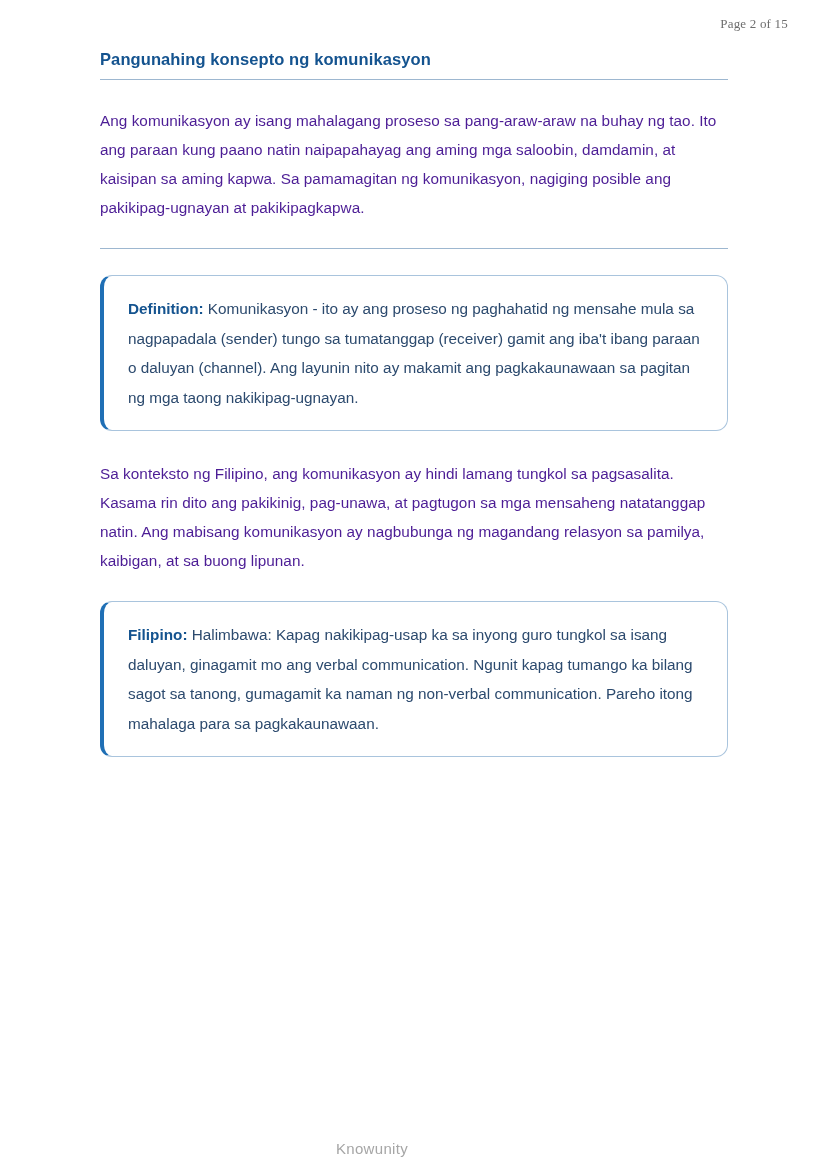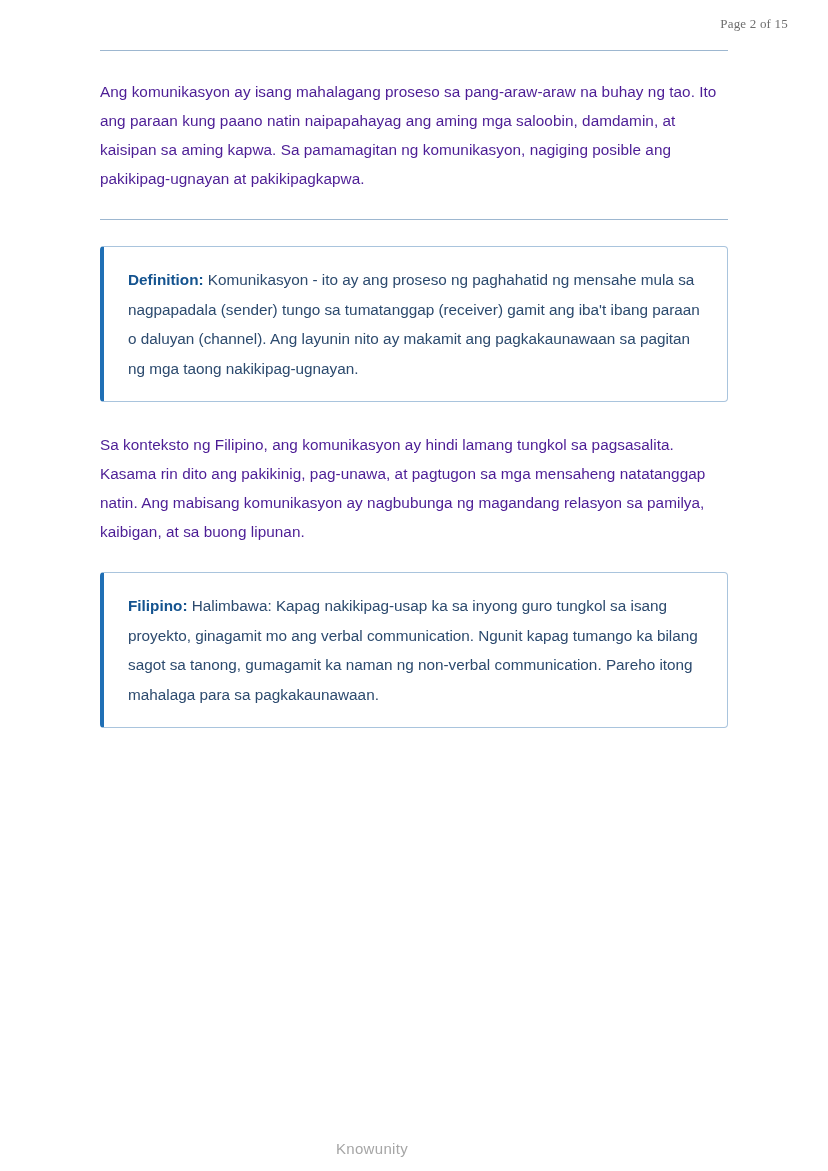--- a/index.html
+++ b/index.html
@@ -54,21 +54,21 @@
   p.body-text {
     font-size: 15.3px;
     line-height: 29px;
     color: #4c1d95;
     margin: 0 0 26px 0;
     letter-spacing: 0.05px;
   }
   .callout {
     border: 1px solid #a9c4dd;
     border-left: 4px solid #1f6fb5;
-    border-radius: 4px;
+    border-radius: 12px;
     padding: 18px 24px 18px 24px;
     margin: 0 0 28px 0;
     box-sizing: border-box;
   }
   .callout p {
     margin: 0;
     font-size: 15.3px;
     line-height: 29.5px;
     color: #2c4a6e;
   }
@@ -89,34 +89,35 @@
 </style>
 </head>
 <body>
 
 <div class="page">
 
   <div class="page-number">Page 2 of 15</div>
 
   <div class="content">
 
+    <h2 class="section-title">Pangunahing konsepto ng komunikasyon</h2>
     <div class="rule"></div>
 
     <p class="body-text">Ang komunikasyon ay isang mahalagang proseso sa pang-araw-araw na buhay ng tao. Ito ang paraan kung paano natin naipapahayag ang aming mga saloobin, damdamin, at kaisipan sa aming kapwa. Sa pamamagitan ng komunikasyon, nagiging posible ang pakikipag-ugnayan at pakikipagkapwa.</p>
 
     <div class="rule"></div>
 
     <div class="callout">
       <p><span class="callout-label">Definition:</span><span> Komunikasyon - ito ay ang proseso ng paghahatid ng mensahe mula sa nagpapadala (sender) tungo sa tumatanggap (receiver) gamit ang iba't ibang paraan o daluyan (channel). Ang layunin nito ay makamit ang pagkakaunawaan sa pagitan ng mga taong nakikipag-ugnayan.</span></p>
     </div>
 
     <p class="body-text">Sa konteksto ng Filipino, ang komunikasyon ay hindi lamang tungkol sa pagsasalita. Kasama rin dito ang pakikinig, pag-unawa, at pagtugon sa mga mensaheng natatanggap natin. Ang mabisang komunikasyon ay nagbubunga ng magandang relasyon sa pamilya, kaibigan, at sa buong lipunan.</p>
 
     <div class="callout">
-      <p><span class="callout-label">Filipino:</span><span> Halimbawa: Kapag nakikipag-usap ka sa inyong guro tungkol sa isang proyekto, ginagamit mo ang verbal communication. Ngunit kapag tumango ka bilang sagot sa tanong, gumagamit ka naman ng non-verbal communication. Pareho itong mahalaga para sa pagkakaunawaan.</span></p>
+      <p><span class="callout-label">Filipino:</span><span> Halimbawa: Kapag nakikipag-usap ka sa inyong guro tungkol sa isang daluyan, ginagamit mo ang verbal communication. Ngunit kapag tumango ka bilang sagot sa tanong, gumagamit ka naman ng non-verbal communication. Pareho itong mahalaga para sa pagkakaunawaan.</span></p>
     </div>
 
 
   </div>
 
   <div class="footer-brand">Knowunity</div>
 
 </div>
 
 </body></html>

